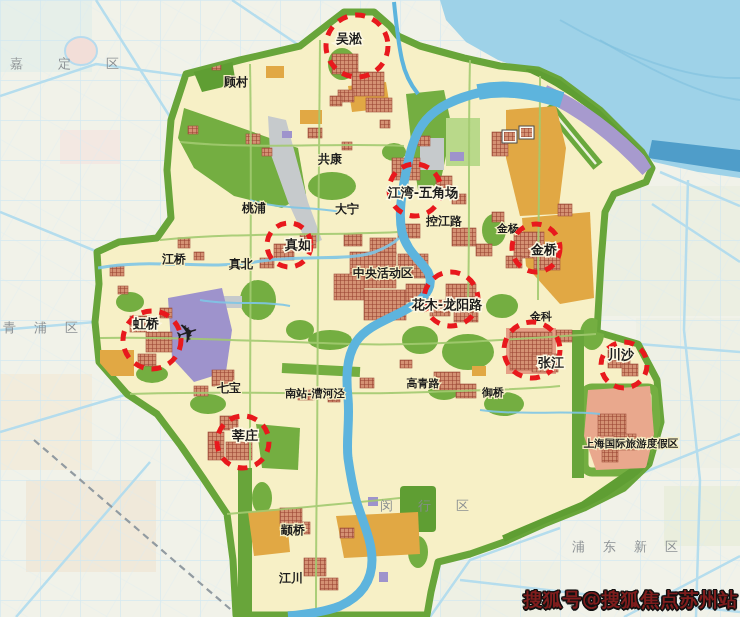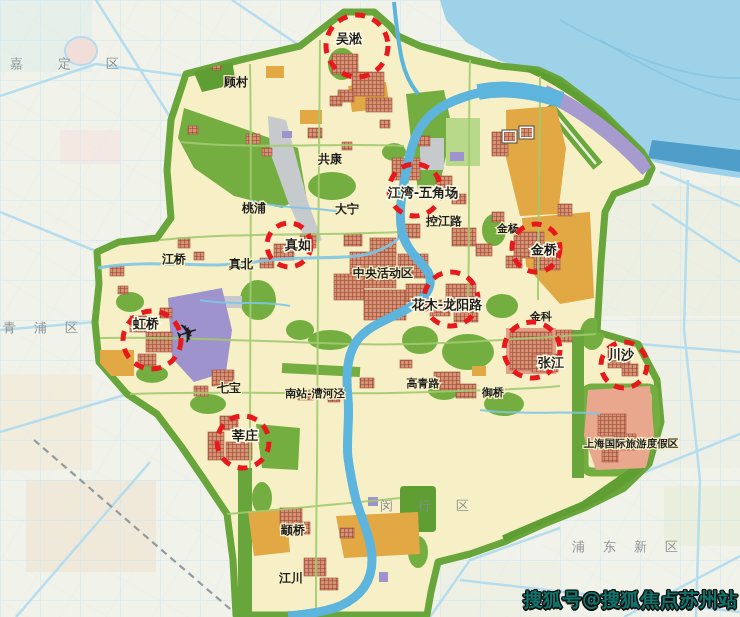--- a/index.html
+++ b/index.html
@@ -1,21 +1,21 @@
 <!DOCTYPE html>
 <html><head>
 <meta charset="utf-8">
 <style>
   html,body{margin:0;padding:0;background:#ddd;}
   .stage{position:relative;width:740px;height:617px;overflow:hidden;
          font-family:"DejaVu Sans","Liberation Sans",sans-serif;background:#f1f2e9;}
   svg{display:block}
   svg text{font-family:"DejaVu Sans","Liberation Sans",sans-serif;}
   .watermark{position:absolute;right:2px;bottom:4px;font-size:19px;font-weight:bold;
-    letter-spacing:0.5px;color:#0f766e;white-space:nowrap;
+    letter-spacing:0.5px;color:#7f1d1d;white-space:nowrap;
     text-shadow:-1.5px 0 #111,1.5px 0 #111,0 -1.5px #111,0 1.5px #111,
                 -1px -1px #111,1px 1px #111,-1px 1px #111,1px -1px #111;}
 </style>
 </head>
 <body>
 
 <div class="stage">
 <svg width="740" height="617" viewBox="0 0 740 617">
   <defs>
     <pattern id="hatchpat" width="4" height="4" patternUnits="userSpaceOnUse">

